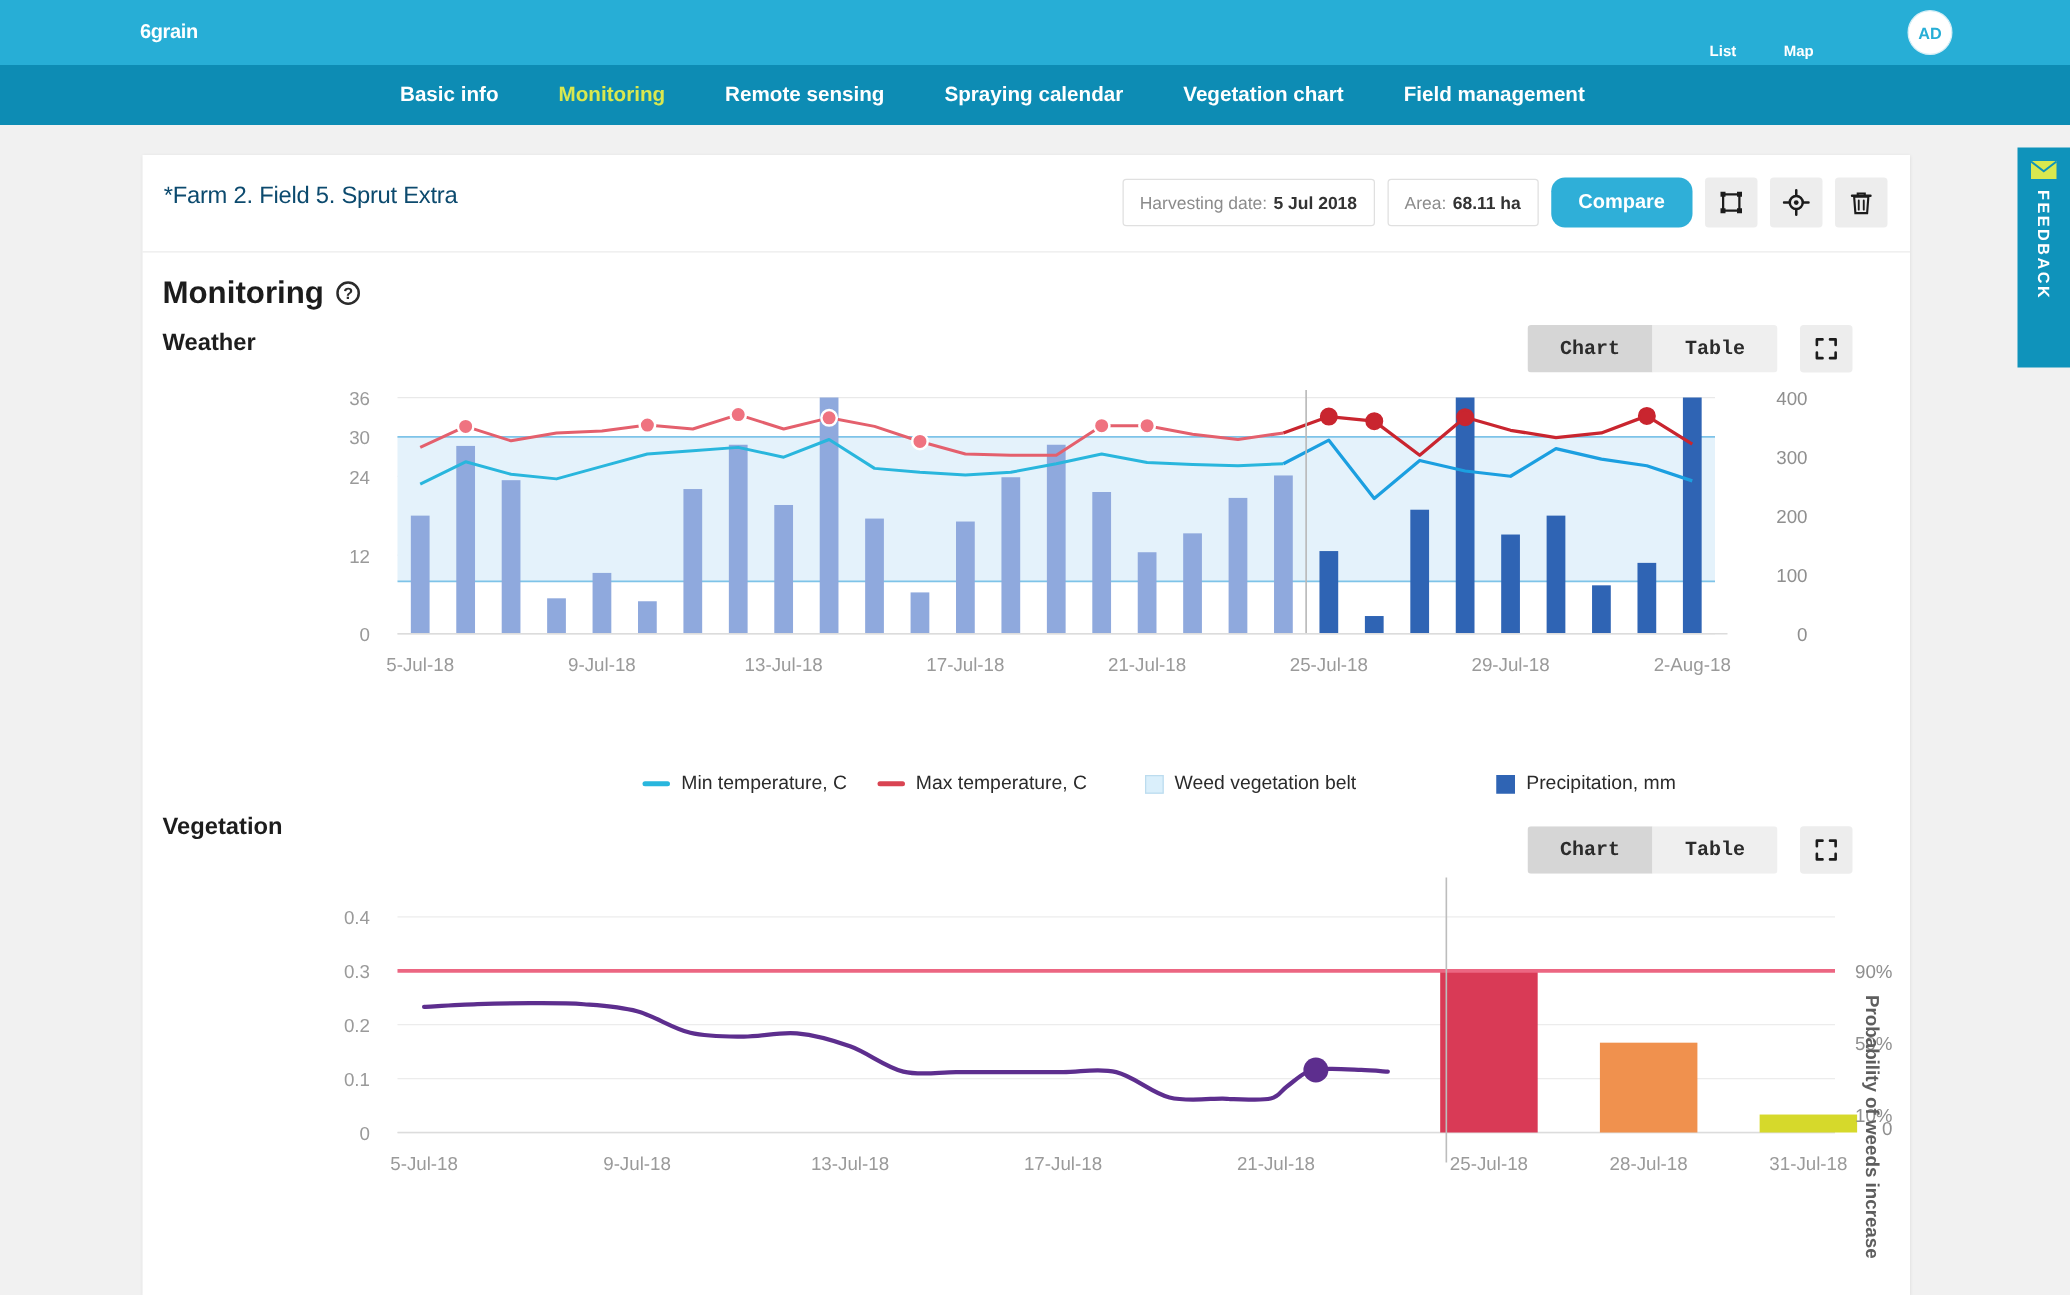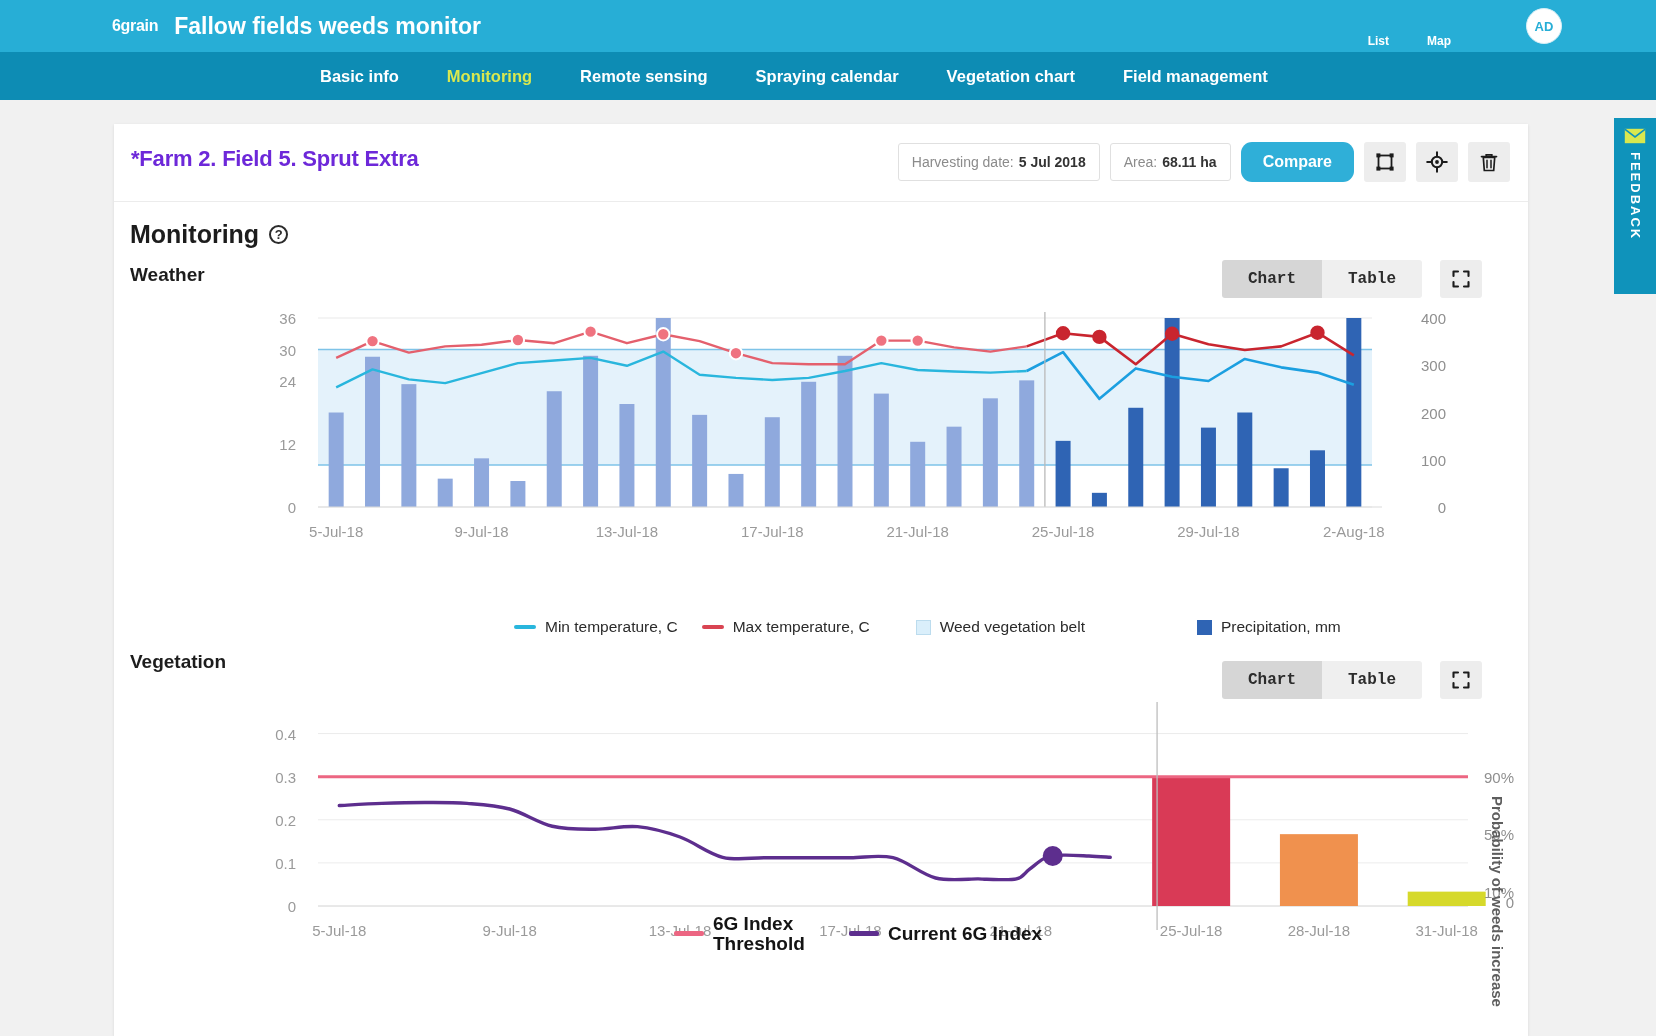--- a/index.html
+++ b/index.html
@@ -45,21 +45,21 @@
   
   .page { position:absolute; left:0; top:100px; width:1656px; height:936px; background:#f1f1f1; }
   .card {
     position:absolute; left:114px; top:24px; width:1414px; height:912px;
     background:#ffffff; box-shadow:0 1px 3px rgba(0,0,0,.10);
   }
 
   .card-head { position:relative; height:78px; border-bottom:1px solid #ececec; }
   .field-title {
     position:absolute; left:17px; top:22px;
-    font-size:22px; color:#6d28d9; font-weight:700; letter-spacing:-.2px;
+    font-size:19px; color:#0c4a6e; font-weight:400; letter-spacing:-.2px;
   }
   .head-tools { position:absolute; right:18px; top:18px; display:flex; align-items:center; gap:10px; }
   .pill {
     height:38px; border:1px solid #e0e0e0; border-radius:3px; background:#fff;
     display:flex; align-items:center; padding:0 13px; font-size:14px; color:#8b8b8b; white-space:nowrap;
   }
   .pill b { color:#333; margin-left:5px; font-weight:bold; }
   .btn-compare {
     height:40px; background:#2fafd8; color:#fff; border:0; border-radius:11px;
     padding:0 22px; font-size:16px; font-weight:bold; cursor:pointer;
@@ -123,21 +123,20 @@
 </style>
 </head>
 <body>
 
 <div class="app">
 
   <div class="topbar">
     <div class="logo">
       <span>6grain</span>
     </div>
-    <div class="app-title">Fallow fields weeds monitor</div>
 
     <div class="topnav">
       <div class="topnav-item">
         <span>List</span>
       </div>
       <div class="topnav-item">
         <span>Map</span>
       </div>
     </div>
     <div class="avatar-wrap">
@@ -379,30 +378,20 @@
             <text x="736.4074074074074" y="242" class="axis-label" text-anchor="middle">17-Jul-18</text>
             <text x="906.7777777777778" y="242" class="axis-label" text-anchor="middle">21-Jul-18</text>
             <text x="1077.1481481481483" y="242" class="axis-label" text-anchor="middle">25-Jul-18</text>
             <text x="1204.925925925926" y="242" class="axis-label" text-anchor="middle">28-Jul-18</text>
             <text x="1332.7037037037037" y="242" class="axis-label" text-anchor="middle">31-Jul-18</text>
           </g>
       </svg>
 
       <div class="rot-label" style="left:1392px; top:672px;">Probability of weeds increase</div>
 
-      <div class="veg-legend" style="left:560px; top:790px;">
-        <div class="legend-item">
-          <span class="lg-line" style="background:#ec6682; width:30px; height:5px;"></span>
-          <span class="lab" style="width:100px;">6G Index Threshold</span>
-        </div>
-        <div class="legend-item" style="margin-left:22px;">
-          <span class="lg-line" style="background:#5d2e8e; width:30px; height:5px;"></span>
-          <span class="lab">Current 6G Index</span>
-        </div>
-      </div>
 
     </div>
   </div>
 
   <div class="feedback">
     <svg width="22" height="16" viewBox="0 0 22 16">
       <rect x="0.8" y="0.8" width="20.4" height="14.4" fill="#d9e84f"></rect>
       <path d="M0.8 1.2 L11 9 L21.2 1.2" fill="none" stroke="#0f93bb" stroke-width="1.6"></path>
     </svg>
     <span class="fb-text">FEEDBACK</span>

